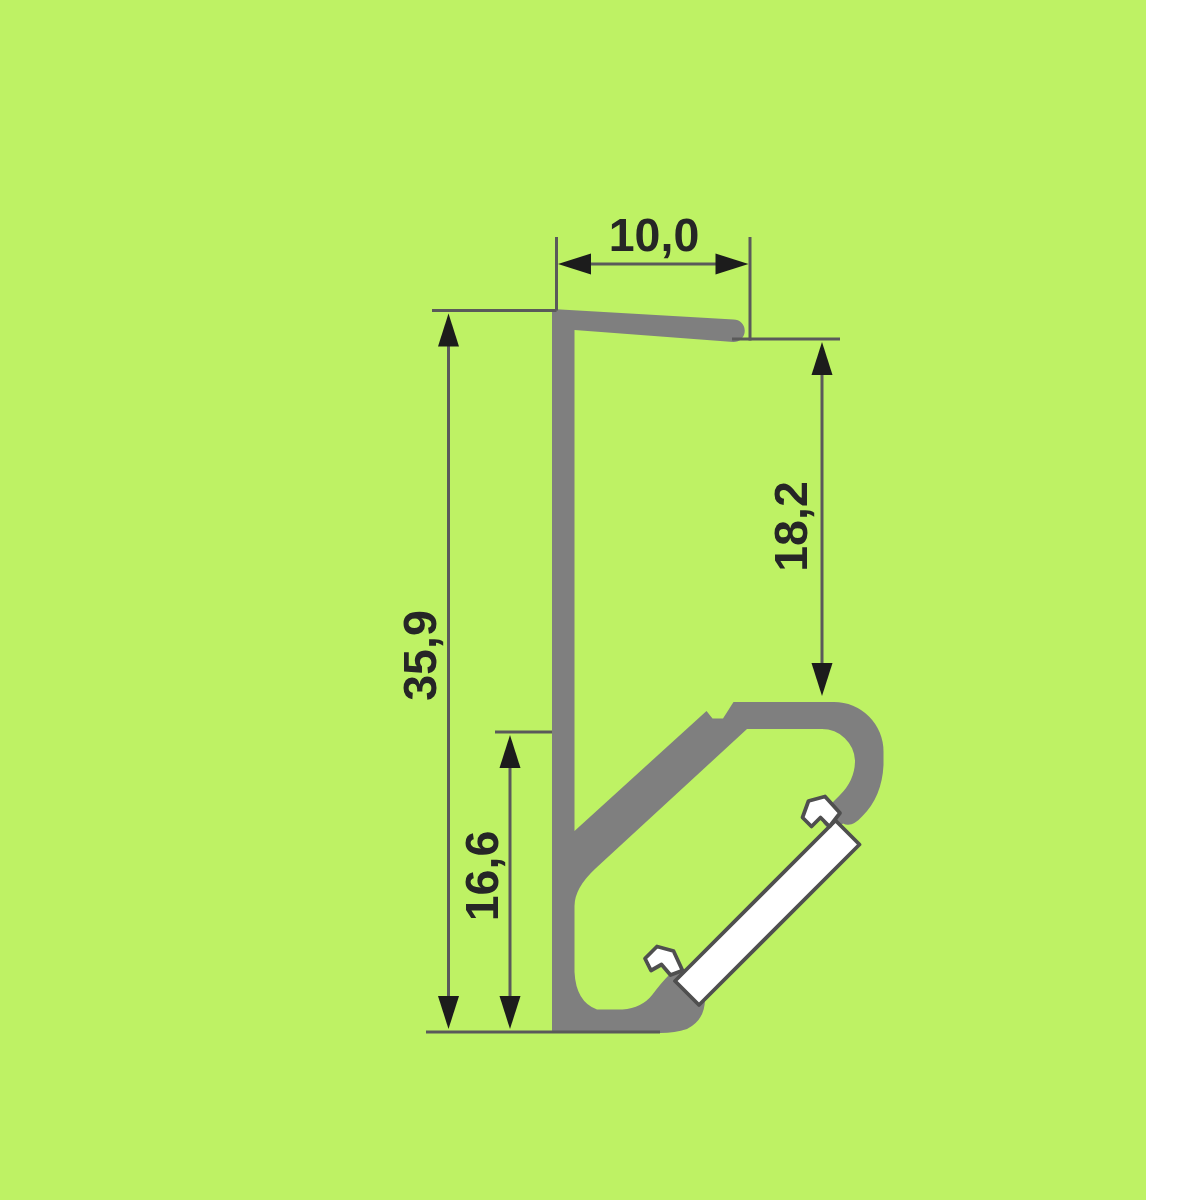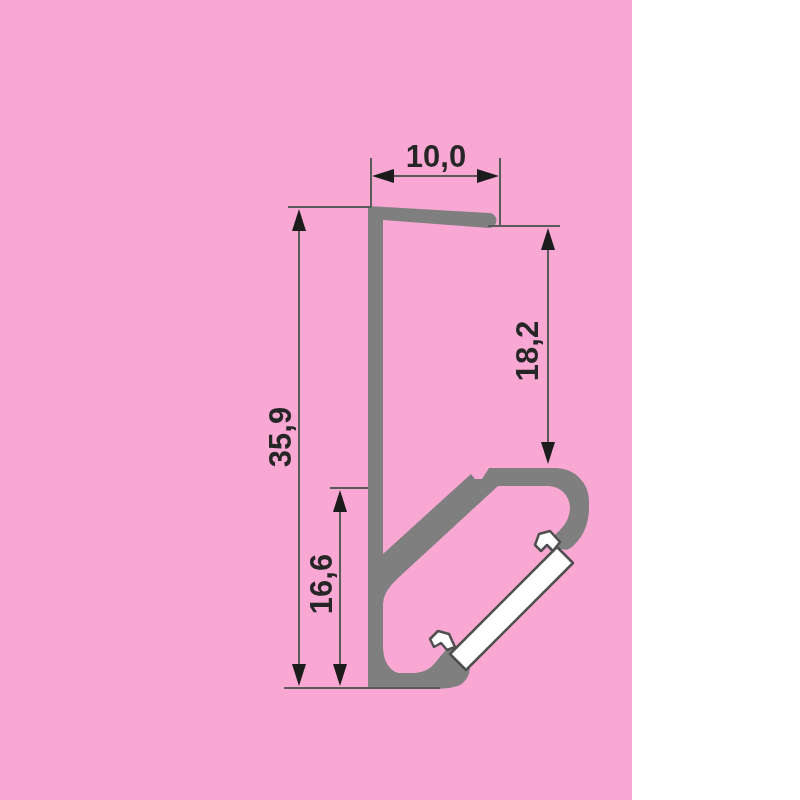--- a/index.html
+++ b/index.html
@@ -1,21 +1,21 @@
 <!DOCTYPE html>
 <html><head>
 <meta charset="utf-8">
 <style>
   html, body { margin: 0; padding: 0; }
   body { background: #ffffff; }
   .canvas {
     position: relative;
-    width: 632px;
+    width: 764px;
     height: 800px;
-    background: #f9a8d4;
+    background: #bef264;
     overflow: hidden;
   }
   svg { position: absolute; inset: 0; display: block; }
   .dim-label {
     font-family: "Liberation Sans", sans-serif;
     font-weight: 700;
     font-size: 31px;
   }
 </style>
 </head>

